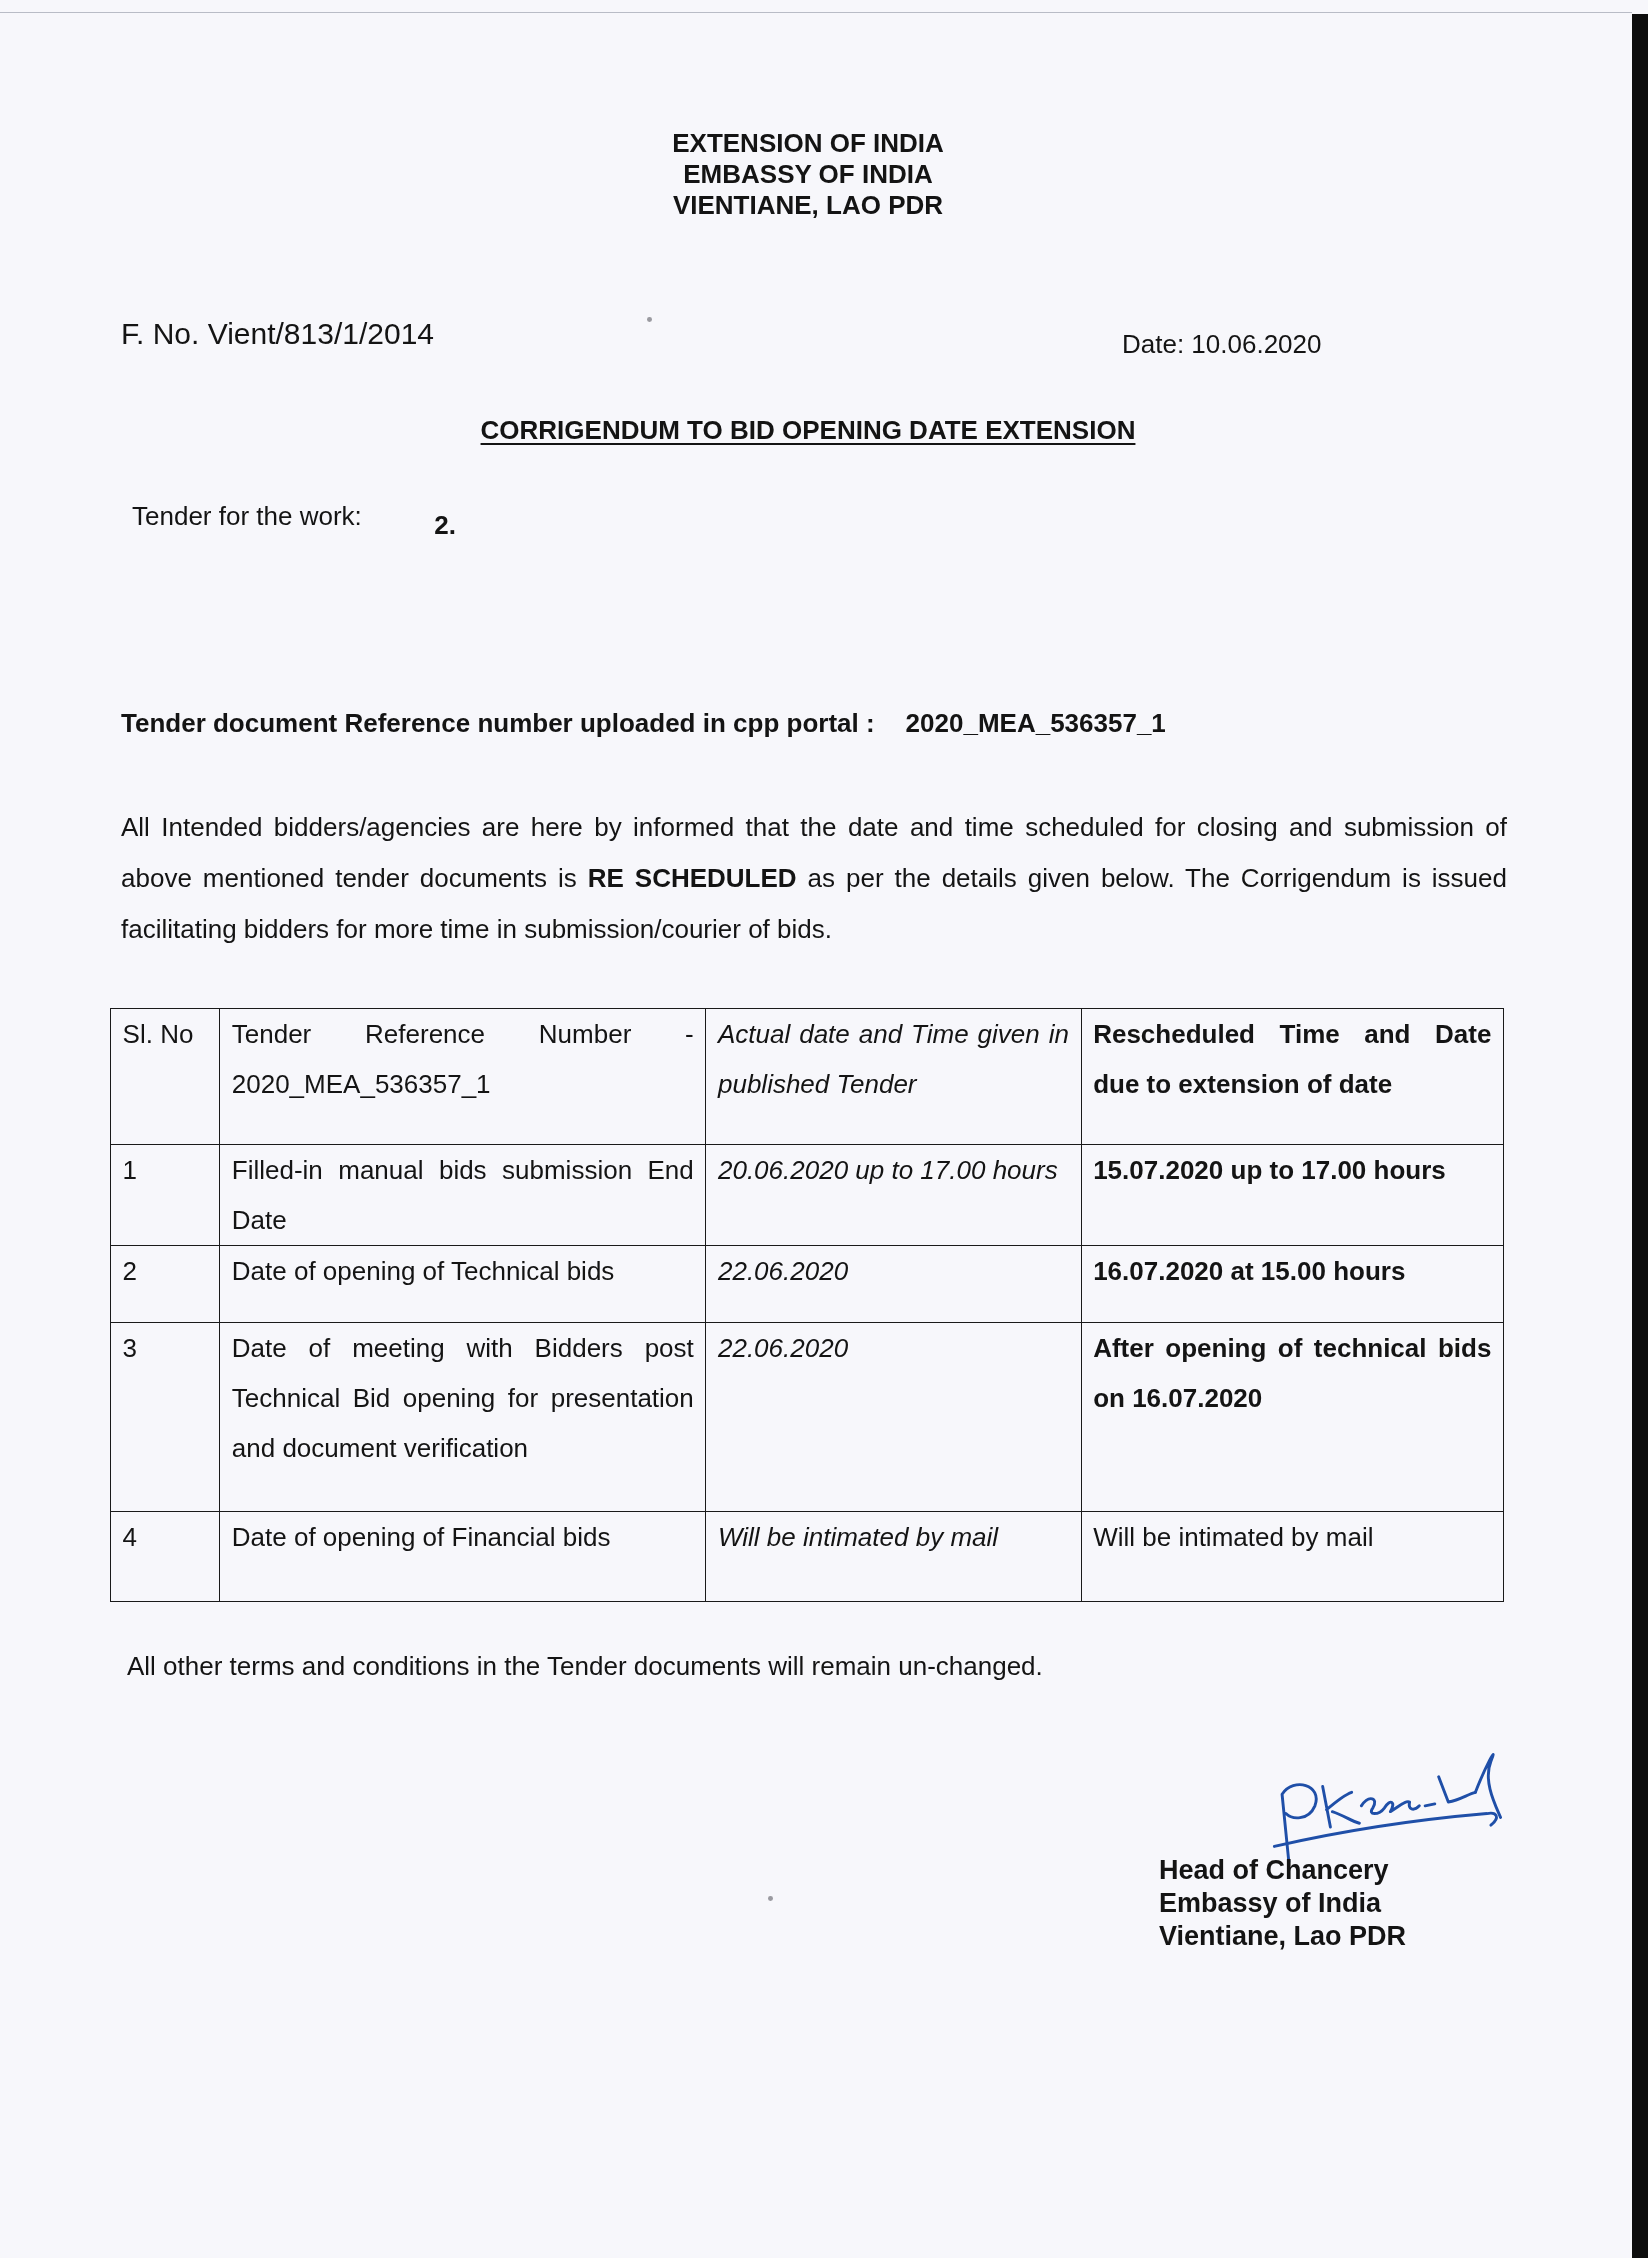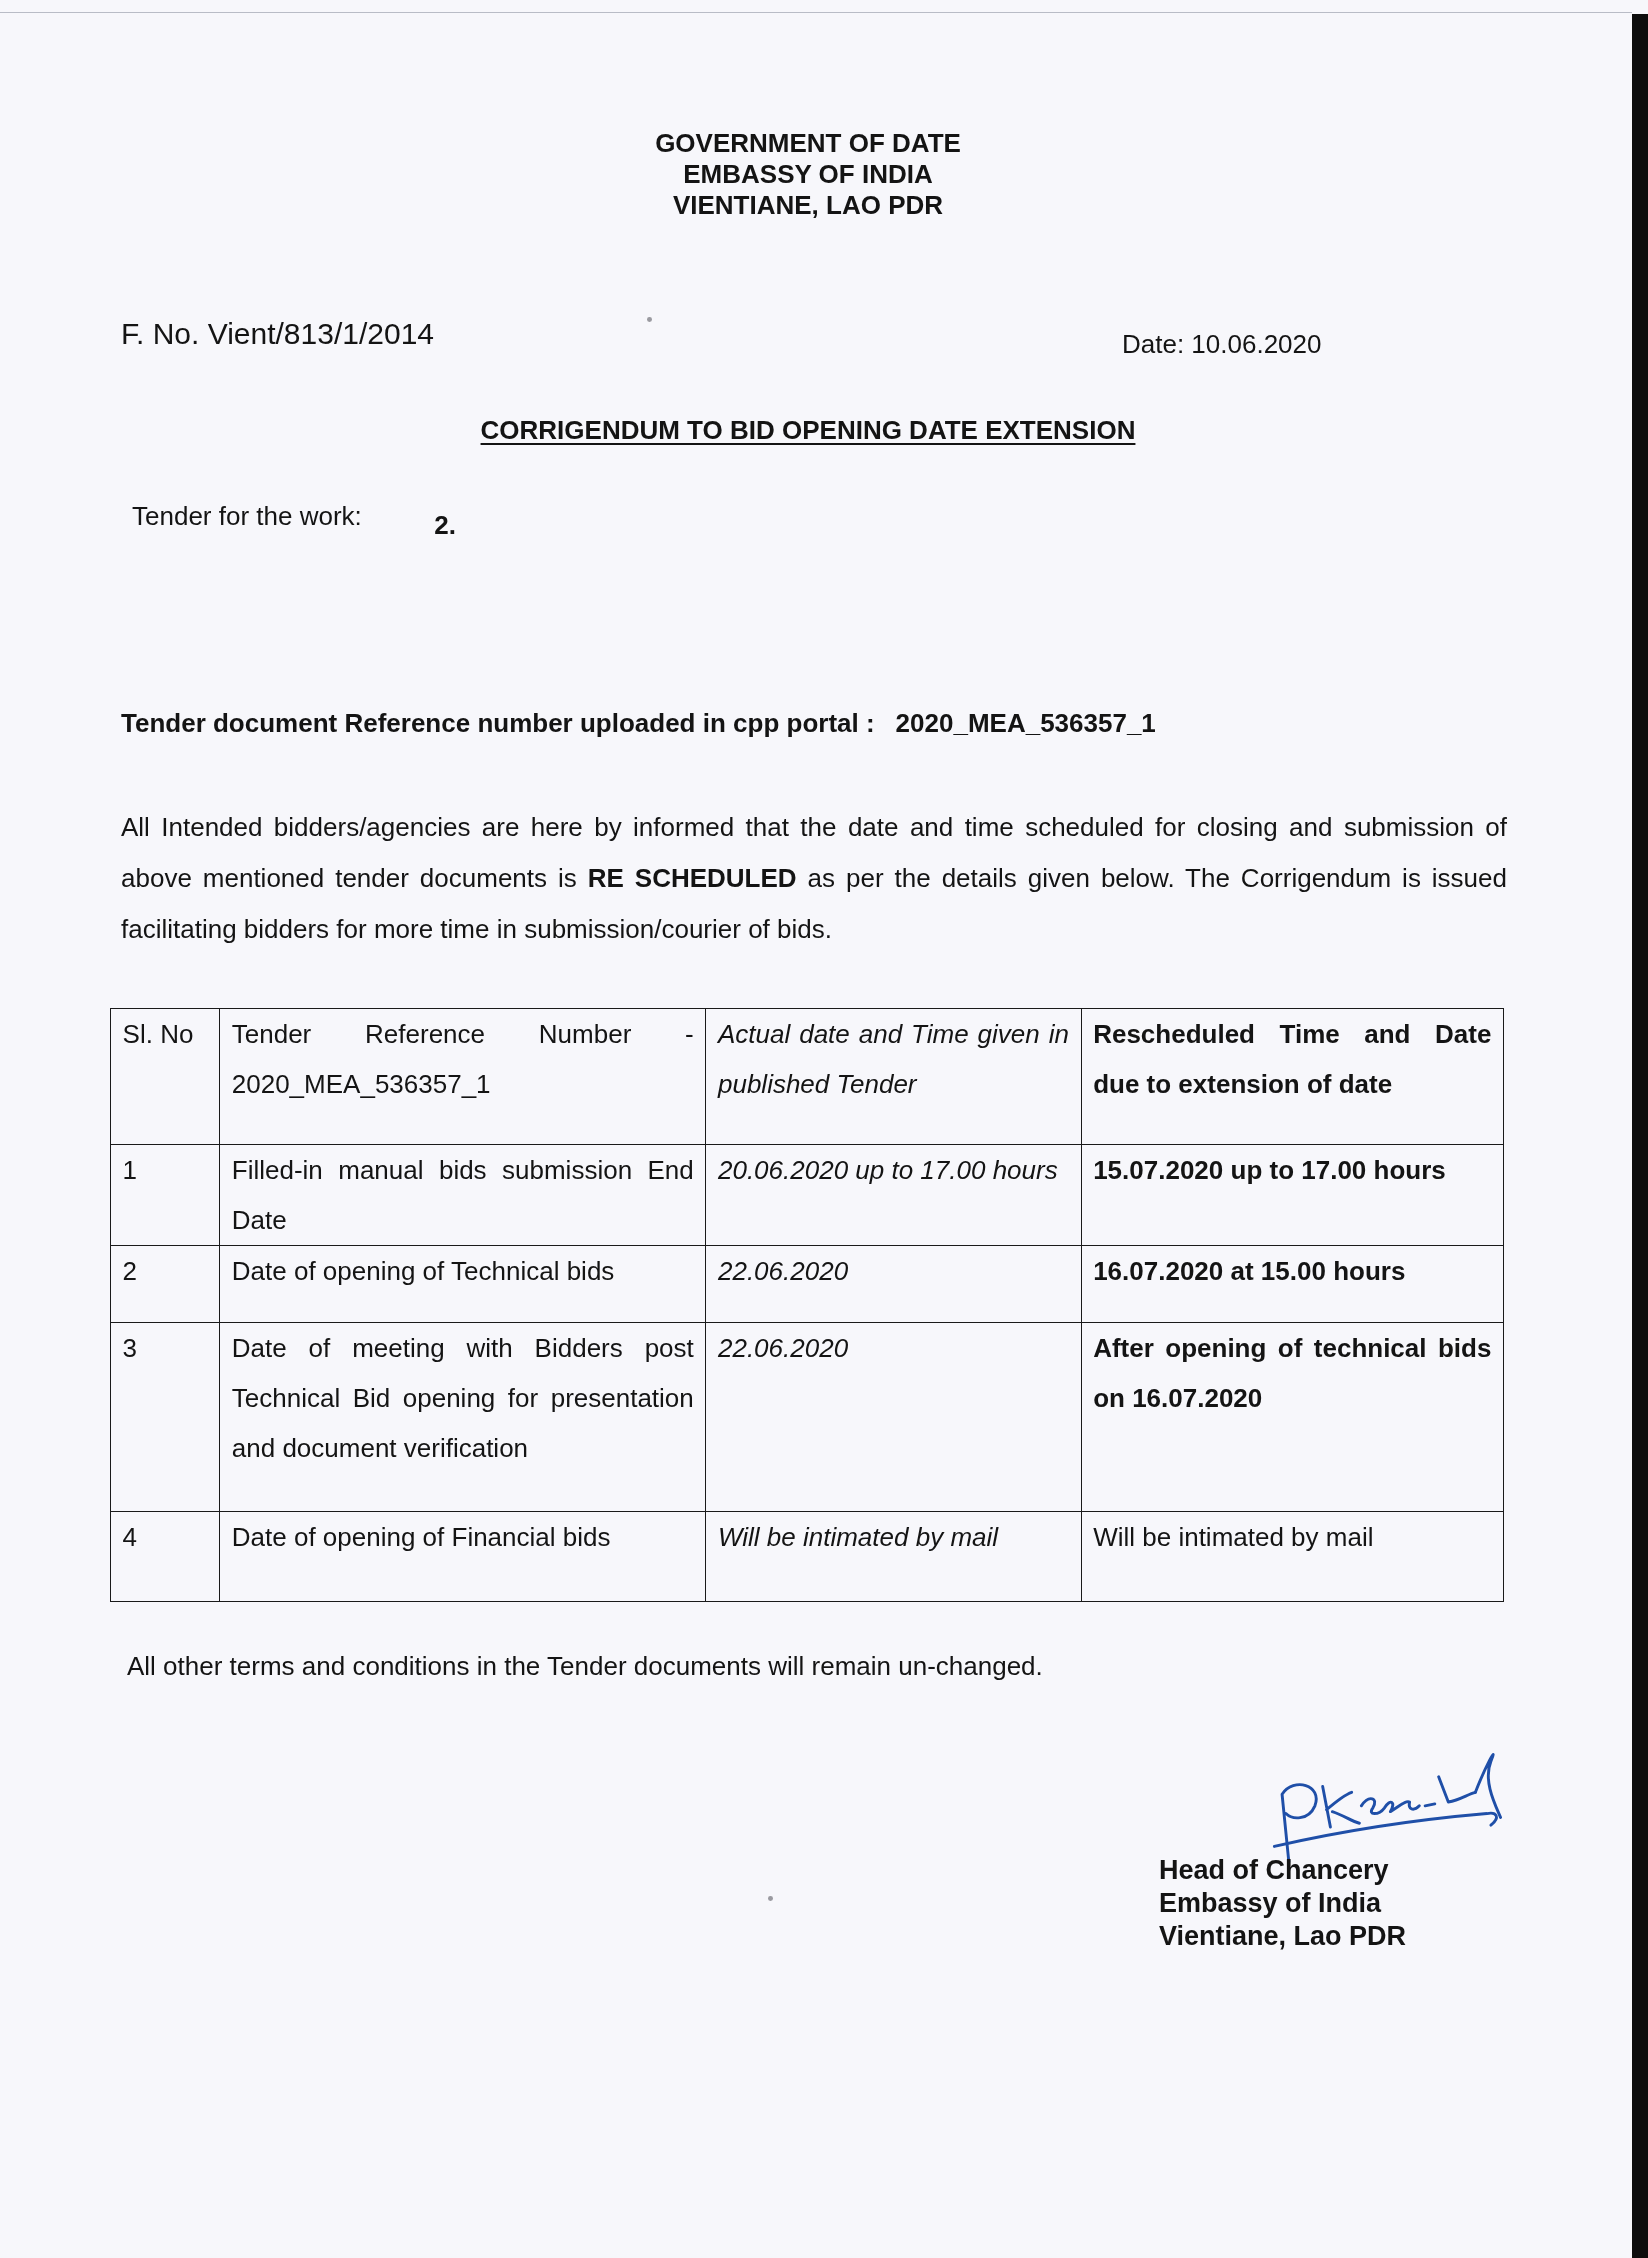--- a/index.html
+++ b/index.html
@@ -22,21 +22,21 @@
     font-weight: bold; font-size: 26px; text-decoration: underline; text-underline-offset: 3.9px;
   }
   .tender-label { position: absolute; left: 132px; top: 501px; font-size: 26px; }
   .tender-work {
     position: absolute; left: 415px; top: 498px; width: 1091px;
     font-weight: bold; font-size: 26px; line-height: 54px;
   }
   .tender-work .line2, .tender-work .line3 { display:block; padding-left: 19.3px; }
   .tender-work .line1 { display:block; }
   .refno { position: absolute; left: 121px; top: 708px; font-weight: bold; font-size: 26px; }
-  .refno .val { margin-left: 21px; }
+  .refno .val { margin-left: 31px; }
   .para {
     position: absolute; left: 121px; top: 802px; width: 1386px;
     font-size: 26px; line-height: 51px; text-align: justify;
   }
   .para b { font-weight: bold; }
   table.sched {
     position: absolute; left: 110px; top: 1008px; width: 1394px;
     border-collapse: collapse; font-size: 26px; line-height: 50px;
   }
   table.sched td {
@@ -63,21 +63,21 @@
     color: #b7e3f0; font-size: 13.5px; opacity: .6; letter-spacing: 1.9px; }
   .speck { position: absolute; width: 4.8px; height: 4.8px; border-radius: 50%; background: #9a9aa0; }
 </style>
 </head>
 <body>
 
 <div class="page-top-edge"></div>
 <div class="scan-border"></div>
 
 <div class="header">
-  <div>GOVERNMENT OF DATE</div>
+  <div>EXTENSION OF INDIA</div>
   <div>EMBASSY OF INDIA</div>
   <div>VIENTIANE, LAO PDR</div>
 </div>
 
 <div class="ref">F. No. Vient/813/1/2014</div>
 <div class="speck" style="left:647px;top:317px;"></div>
 <div class="date">Date: 10.06.2020</div>
 
 <div class="title">CORRIGENDUM TO BID OPENING DATE EXTENSION</div>
 

